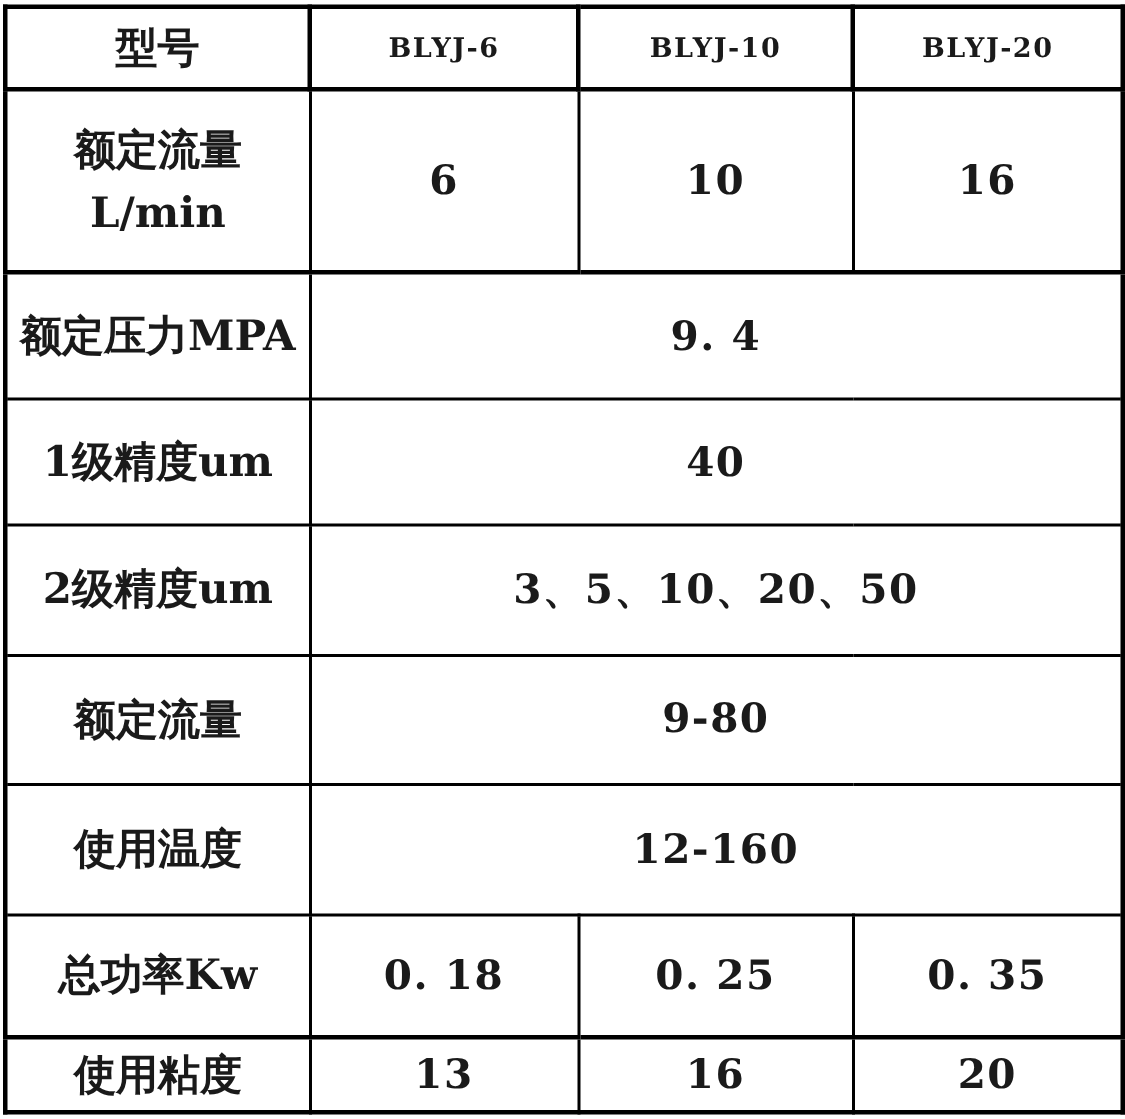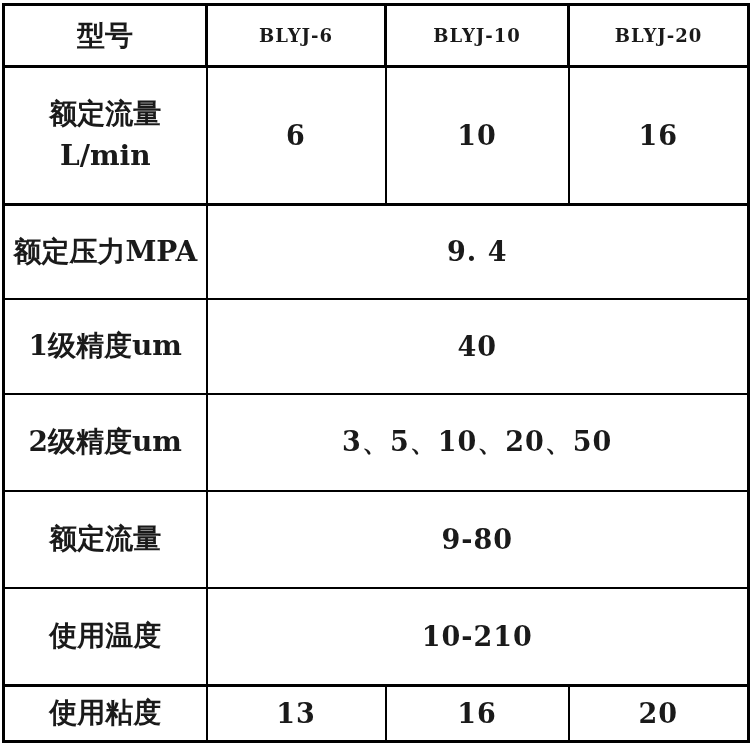--- a/index.html
+++ b/index.html
@@ -109,24 +109,30 @@
       <td class="value-cell" colspan="3">3、5、10、20、50</td>
     </tr>
 
     <tr class="r-temp">
       <td class="label-cell">额定流量</td>
       <td class="value-cell" colspan="3">9-80</td>
     </tr>
 
     <tr class="r-visc">
       <td class="label-cell">使用温度</td>
-      <td class="value-cell" colspan="3">10-210</td>
+      <td class="value-cell" colspan="3">12-160</td>
     </tr>
 
 
+    <tr class="r-power">
+      <td class="label-cell">总功率Kw</td>
+      <td class="value-cell">0. 18</td>
+      <td class="value-cell">0. 25</td>
+      <td class="value-cell">0. 35</td>
+    </tr>
 
     <tr class="r-weight">
       <td class="label-cell">使用粘度</td>
       <td class="value-cell">13</td>
       <td class="value-cell">16</td>
       <td class="value-cell">20</td>
     </tr>
   </tbody>
     </table>
 </div>

